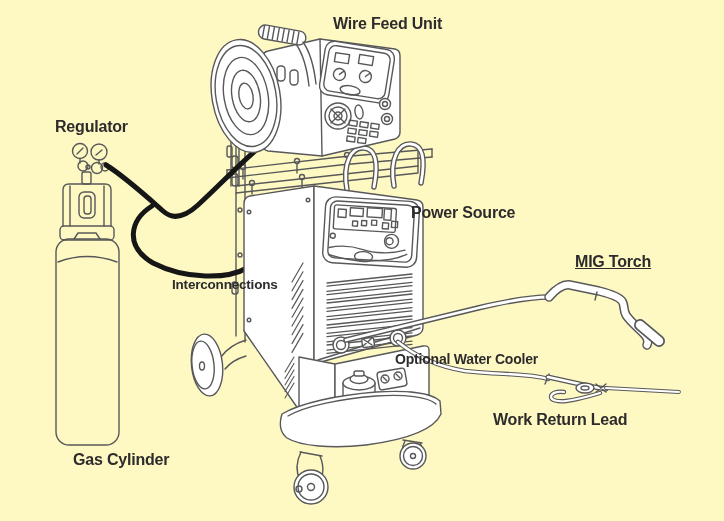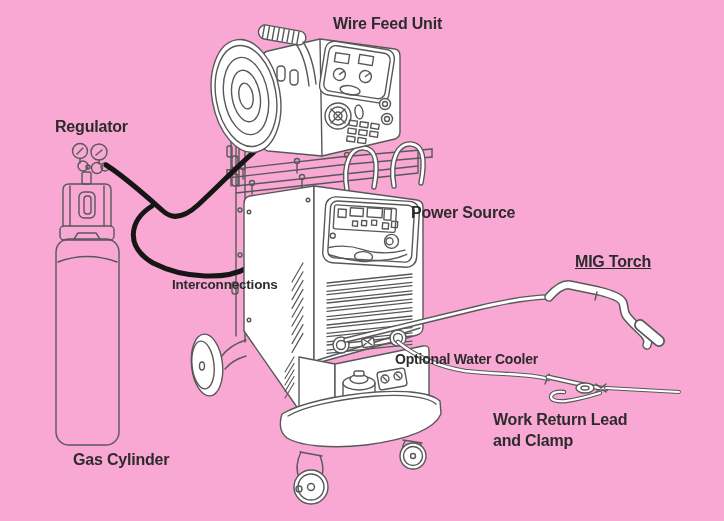--- a/index.html
+++ b/index.html
@@ -1,19 +1,19 @@
 <!DOCTYPE html>
 <html><head>
 <meta charset="utf-8">
 <style>
   html,body { margin:0; padding:0; background:#ffffff; }
   .stage {
     position:relative;
     width:724px; height:521px;
-    background:#f9a8d4;
+    background:#fef9c3;
     overflow:hidden;
     font-family:"Liberation Sans", sans-serif;
   }
   .stage svg { position:absolute; left:0; top:0; }
   .label {
     position:absolute;
     color:#2d2b2c;
     font-weight:bold;
     font-size:16px;
     letter-spacing:-0.2px;
@@ -307,16 +307,15 @@
 
   <div class="label" id="lbl-wire-feed">Wire Feed Unit</div>
   <div class="label" id="lbl-regulator">Regulator</div>
   <div class="label" id="lbl-gas-cylinder">Gas Cylinder</div>
   <div class="label" id="lbl-interconnections">Interconnections</div>
   <div class="label" id="lbl-power-source">Power Source</div>
   <div class="label" id="lbl-mig-torch">MIG Torch</div>
   <div class="label" id="lbl-water-cooler">Optional Water Cooler</div>
   <div class="label" id="lbl-work-return">
     <div>Work Return Lead</div>
-    <div>and Clamp</div>
   </div>
 
 </div>
 
 </body></html>

